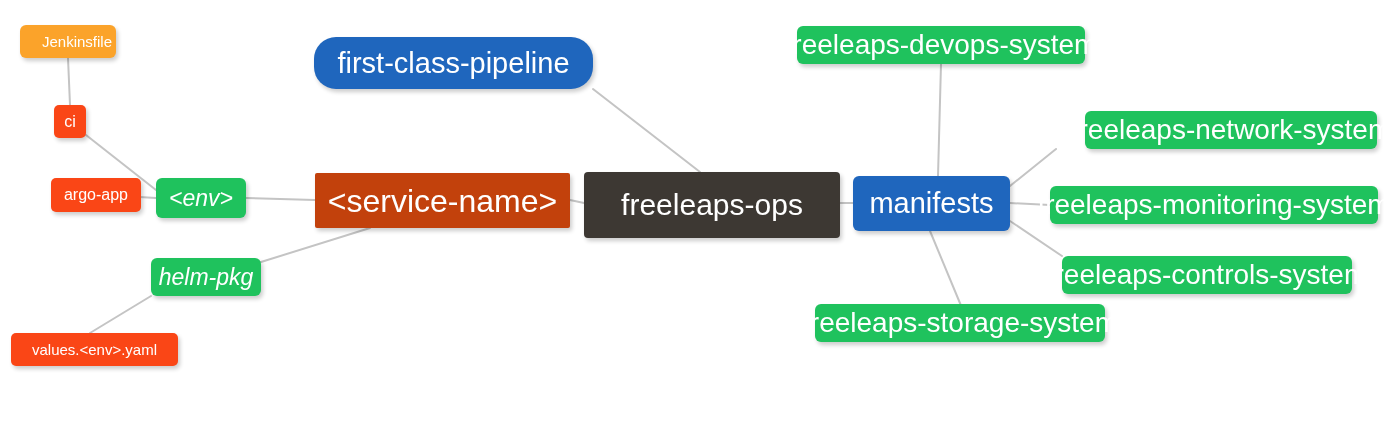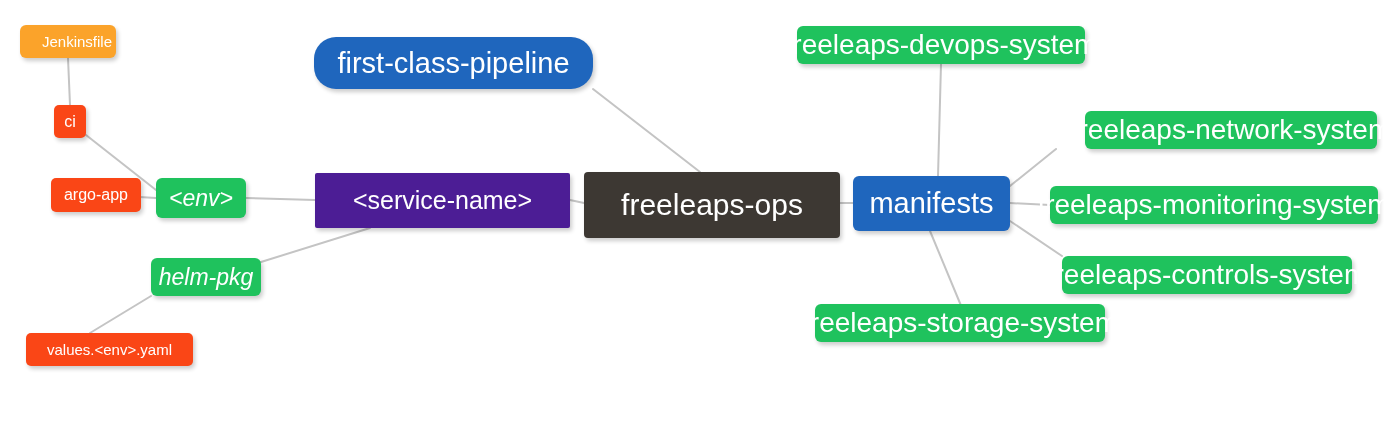--- a/index.html
+++ b/index.html
@@ -37,23 +37,23 @@
     line-height: 1;
     box-shadow: 2px 3px 4px rgba(0,0,0,0.20);
     padding: 0 10px;
   }
   .n-root {
     background: #3d3833;
     border-radius: 4px;
     font-size: 30px;
   }
   .n-blue {
-    background: #4c1d95;
+    background: #c2410c;
     border-radius: 2px;
-    font-size: 25px;
+    font-size: 32px;
     text-align: right;
   }
   .n-blue-round {
     background: #1f66bd;
     border-radius: 6px;
     font-size: 29px;
   }
   .n-green {
     background: #1fc25d;
     border-radius: 6px;
@@ -124,21 +124,21 @@
       </div>
       <div class="node n-red" style="left: 54px; top: 105px; width: 32px; height: 33px;">
         <span>ci</span>
       </div>
       <div class="node n-orange" style="left: 20px; top: 25px; width: 96px; height: 33px; padding-left: 28px;">
         <span>Jenkinsfile</span>
       </div>
       <div class="node n-red" style="left: 33px; top: 178px; width: 90px; height: 34px; margin-left: 18px;">
         <span>argo-app</span>
       </div>
-      <div class="node n-red-sm" style="left: 11px; top: 333px; width: 167px; height: 33px; margin-left: 15px;">
+      <div class="node n-red-sm" style="left: 11px; top: 333px; width: 167px; height: 33px;">
         <span>values.&lt;env&gt;.yaml</span>
       </div>
       <div class="node n-green-sm" style="left: 797px; top: 26px; width: 288px; height: 38px;">
         <span>freeleaps-devops-system</span>
       </div>
       <div class="node n-green-sm" style="left: 1056px; top: 111px; width: 292px; height: 38px; margin-left: 29px;">
         <span>freeleaps-network-system</span>
       </div>
       <div class="node n-green-sm" style="left: 1050px; top: 186px; width: 328px; height: 38px;">
         <span>freeleaps-monitoring-system</span>

